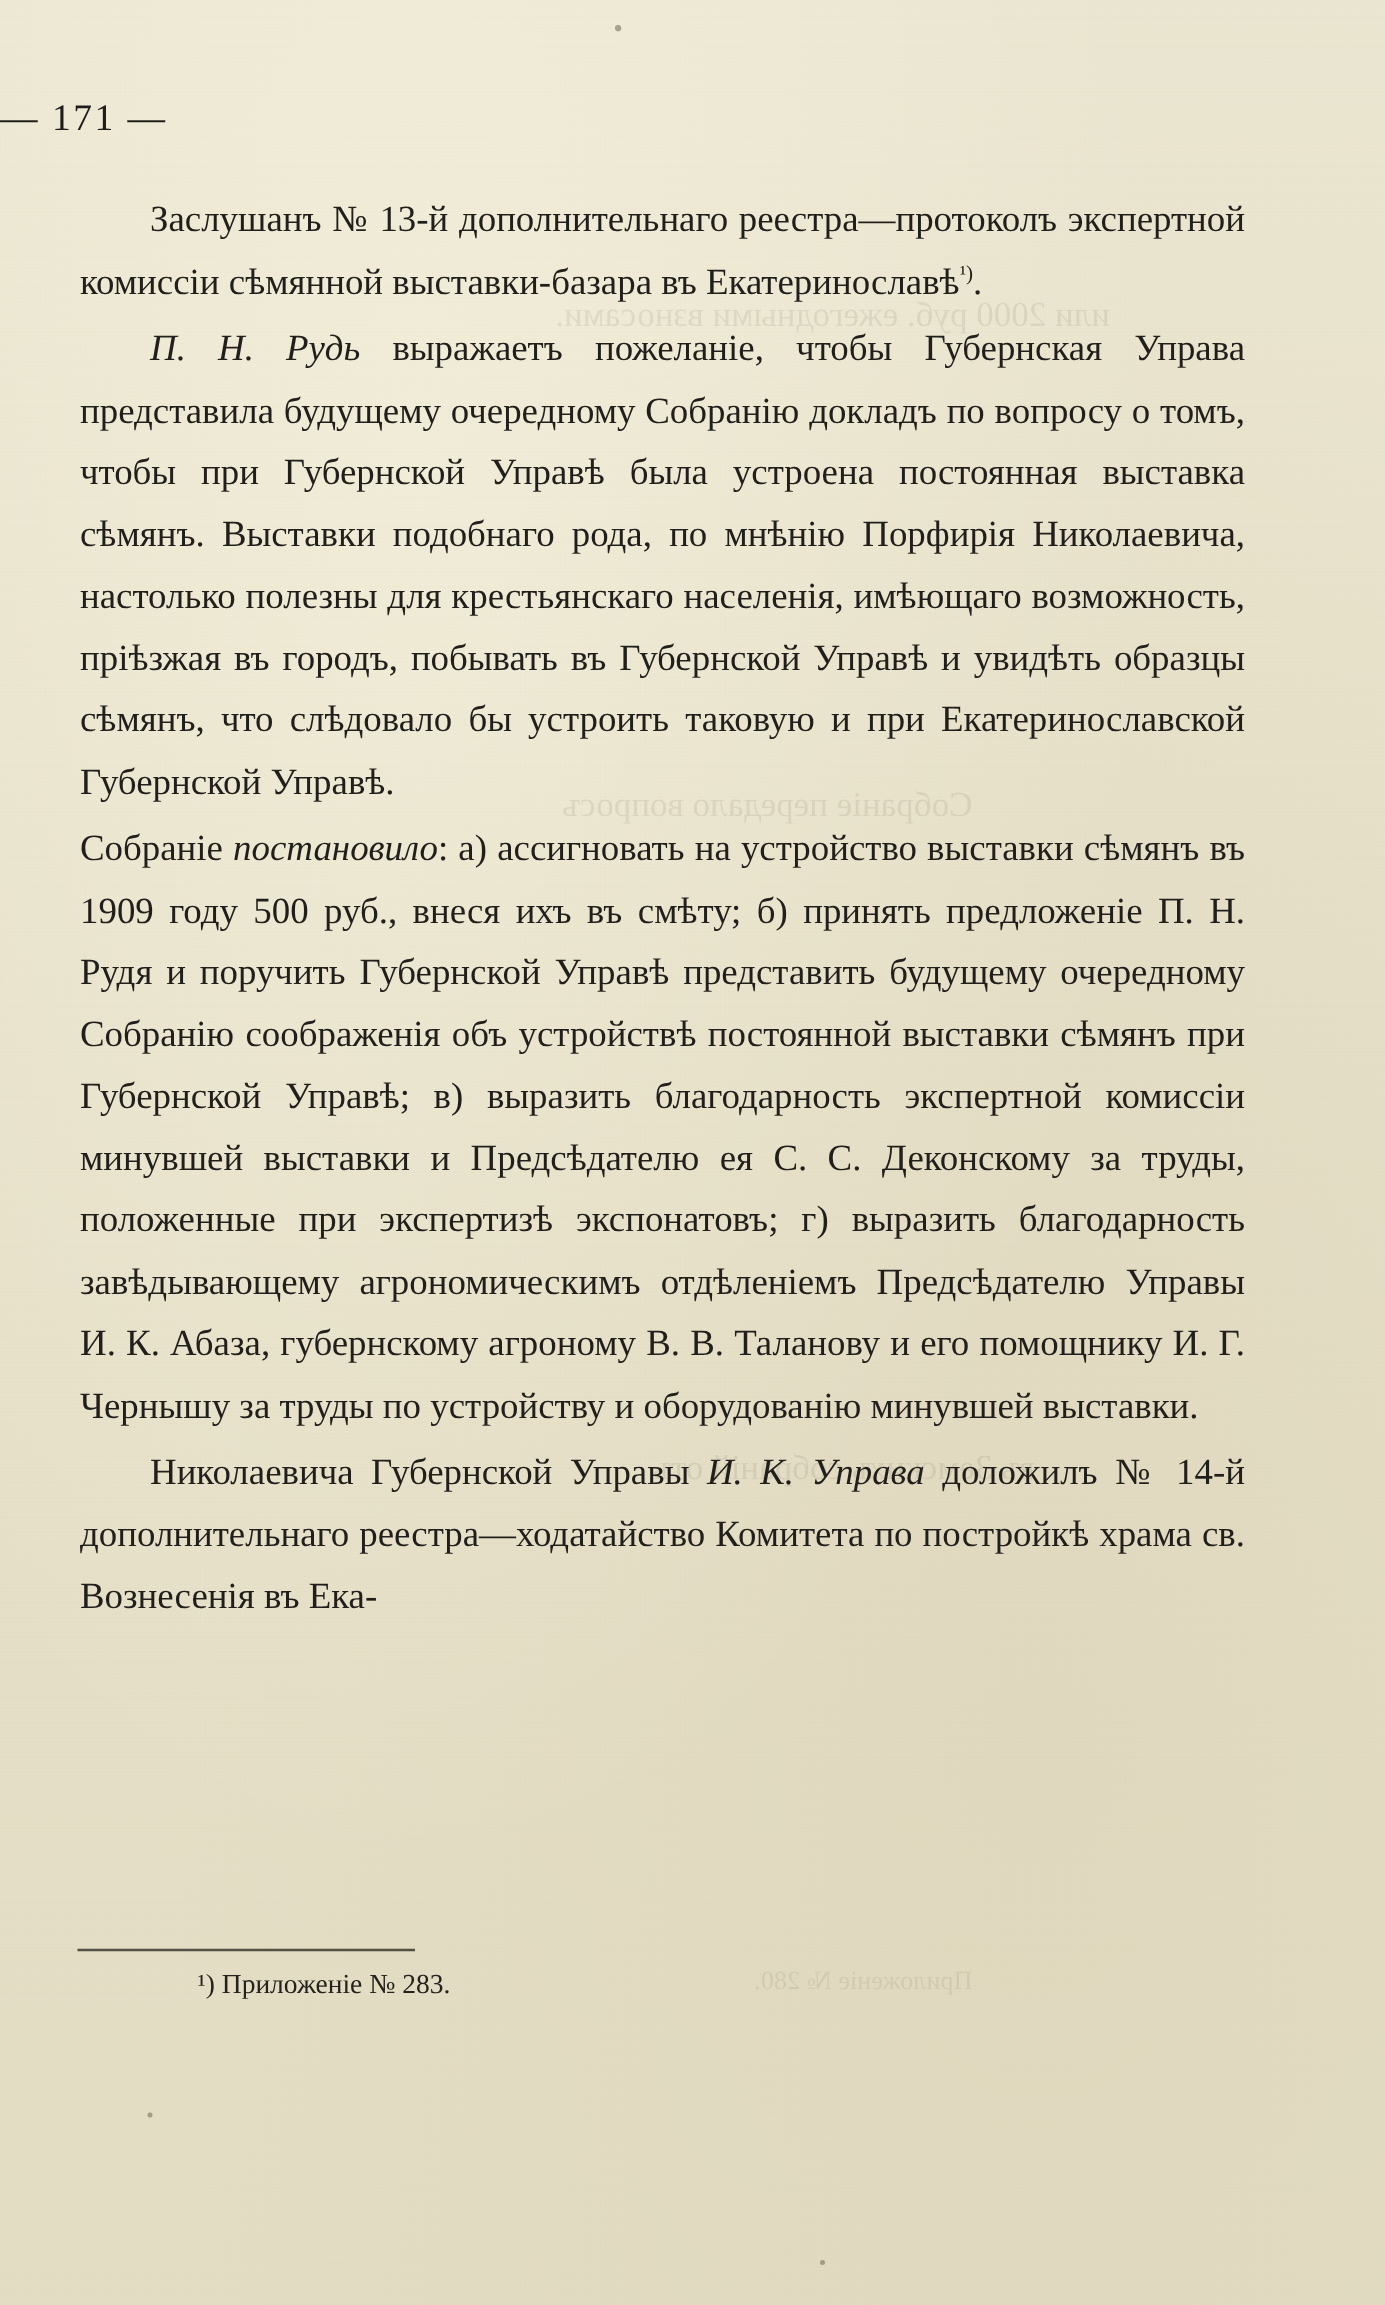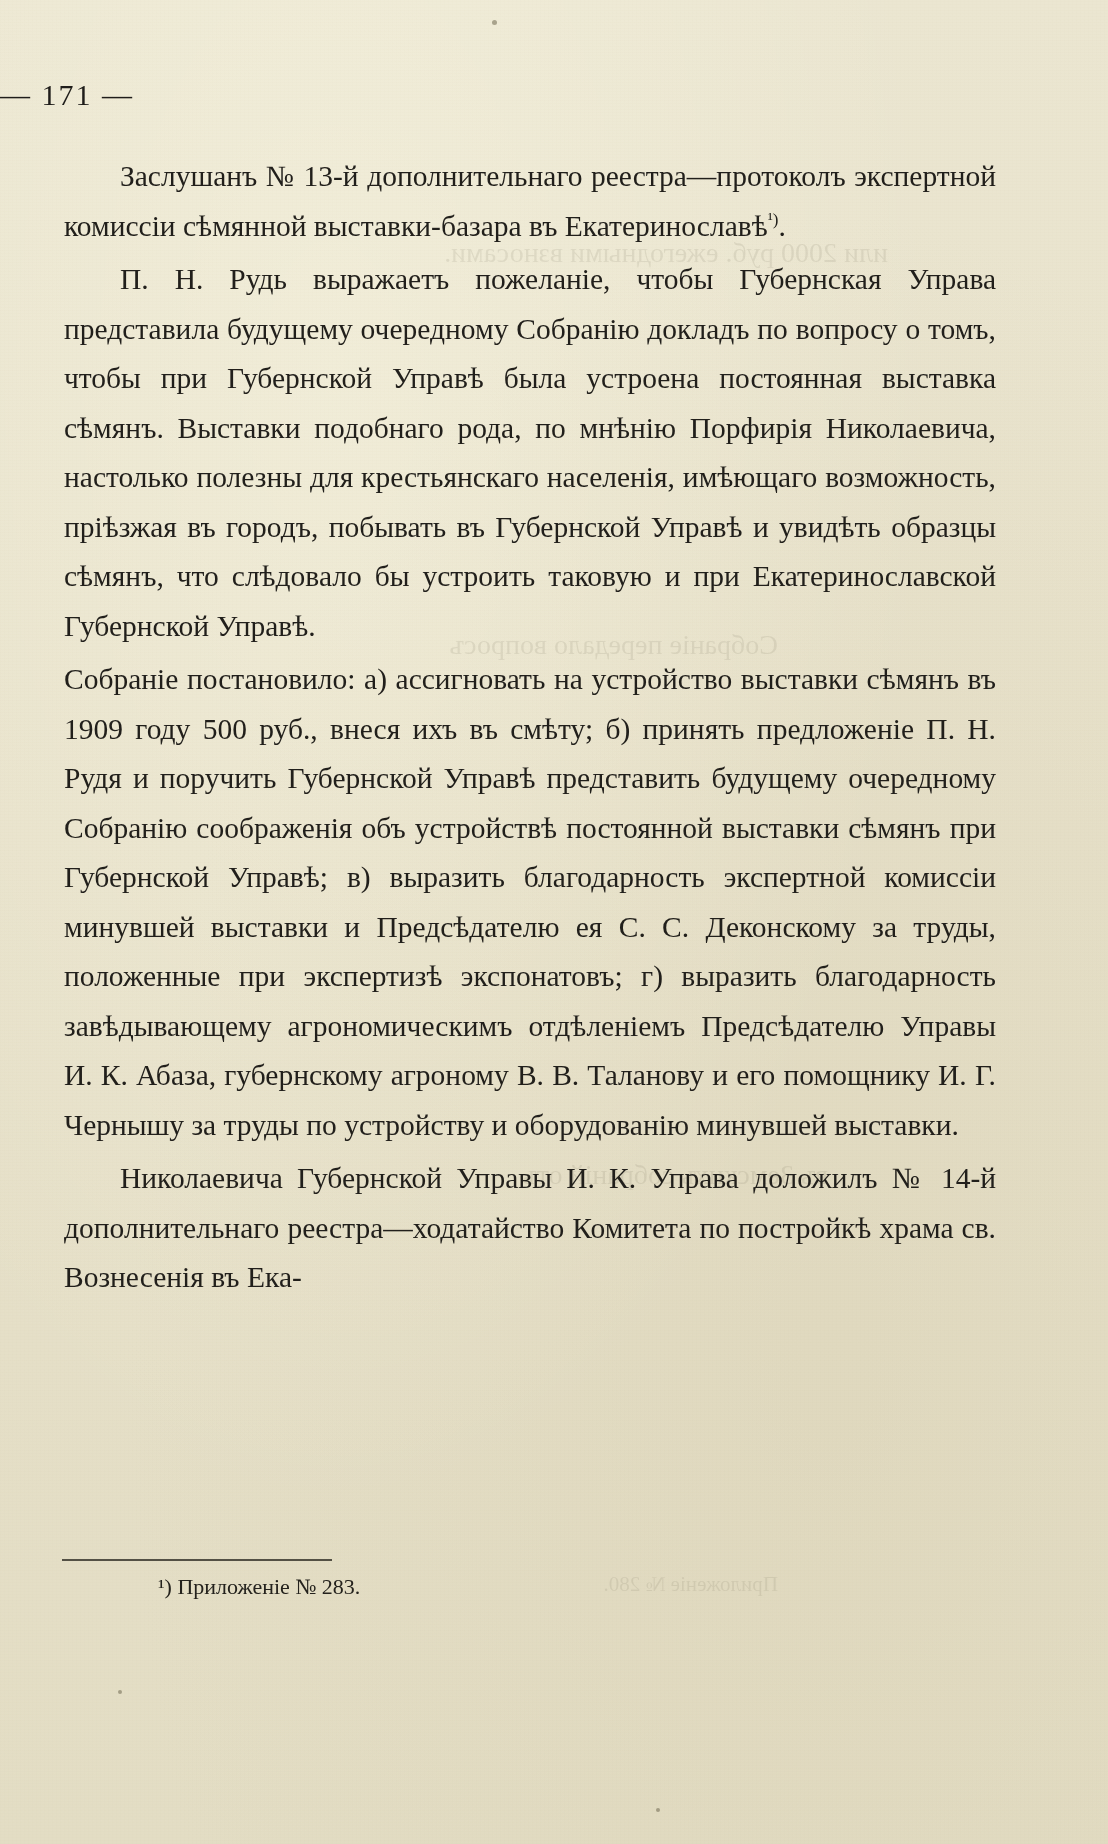--- a/index.html
+++ b/index.html
@@ -65,20 +65,21 @@
     text-align: justify;
     color: #211f1b;
   }
   .body-text p {
     margin: 4px;
   }
   .indent {
     text-indent: 56px;
   }
   .ital {
+    font-style: italic;
   }
   .sup {
     font-size: 17px;
     vertical-align: super;
     line-height: 0;
   }
   .rule {
     position: absolute;
     left: 62px;
     top: 1559px;

